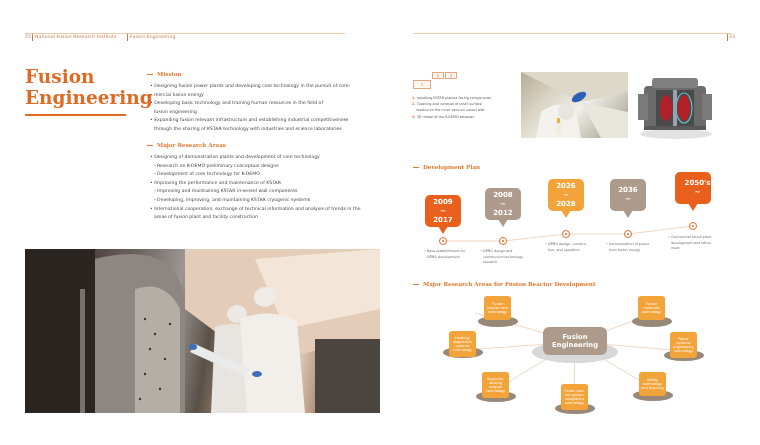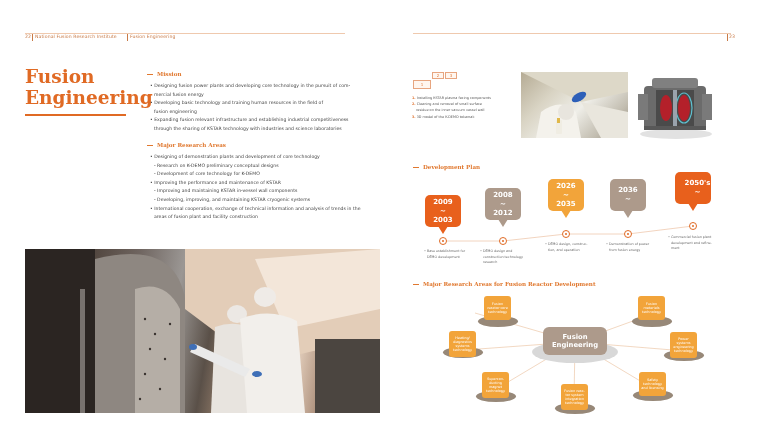--- a/index.html
+++ b/index.html
@@ -176,31 +176,31 @@
     <line x1="575" y1="342" x2="685" y2="351"></line>
     <line x1="575" y1="342" x2="498" y2="388"></line>
     <line x1="575" y1="342" x2="574" y2="400"></line>
     <line x1="575" y1="342" x2="652" y2="388"></line>
   </g>
 </svg>
 
 <div class="tl-tag" style="left:425px; top:188px; background:#e8601c; border-top-color:#e8601c;margin-top:7px;">
   <span>2009</span>
   <span>~</span>
-  <span>2003</span>
+  <span>2017</span>
 </div>
 <div class="tl-tag" style="left:485px; top:188px; background:#ad9a8b; border-top-color:#ad9a8b;">
   <span>2008</span>
   <span>~</span>
   <span>2012</span>
 </div>
 <div class="tl-tag" style="left:548px; top:179px; background:#f2a43a; border-top-color:#f2a43a;">
   <span>2026</span>
   <span>~</span>
-  <span>2035</span>
+  <span>2028</span>
 </div>
 <div class="tl-tag" style="left:610px; top:179px; background:#ad9a8b; border-top-color:#ad9a8b;">
   <span>2036</span>
   <span>~</span>
 </div>
 <div class="tl-tag" style="left:675px; top:172px; background:#e8601c; border-top-color:#e8601c;padding-left:9px;">
   <span>2050's</span>
   <span>~</span>
 </div>
 

